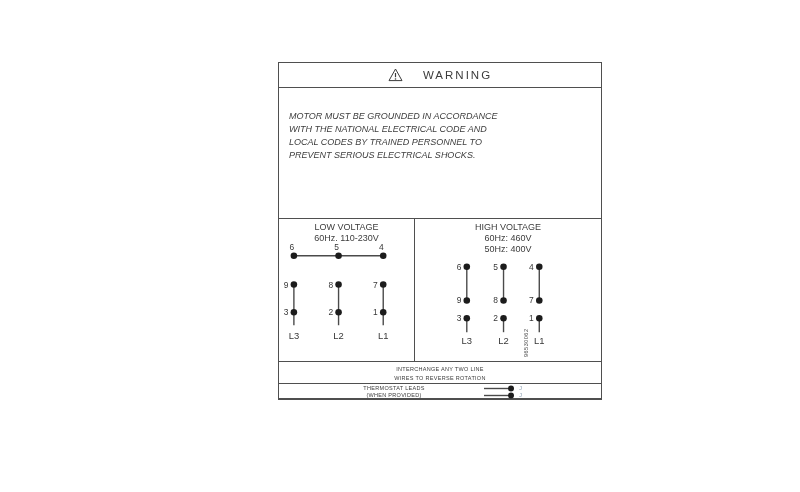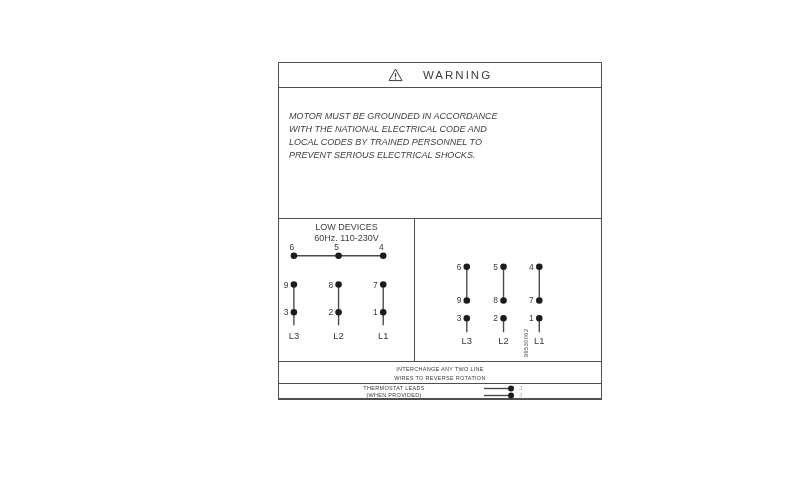--- a/index.html
+++ b/index.html
@@ -60,21 +60,21 @@
     <div class="body">
       <p>MOTOR MUST BE GROUNDED IN ACCORDANCE
 WITH THE NATIONAL ELECTRICAL CODE AND
 LOCAL CODES BY TRAINED PERSONNEL TO
 PREVENT SERIOUS ELECTRICAL SHOCKS.</p>
     </div>
 
     <div class="diagrams">
       <div class="panel low">
         <div class="dtitles">
-          <div>LOW DEVICES</div>
+          <div>LOW VOLTAGE</div>
           <div>60Hz. 110-230V</div>
         </div>
         <svg id="svg-low" class="dsvg" viewBox="0 0 136 143">
             <line x1="15" y1="37" x2="105" y2="37" stroke="#4a4a4a" stroke-width="1.4"></line>
             <line x1="15" y1="66" x2="15" y2="94" stroke="#4a4a4a" stroke-width="1.4"></line>
             <line x1="15" y1="94" x2="15" y2="107" stroke="#4a4a4a" stroke-width="1.4"></line>
             <circle cx="15" cy="37" r="3.3" fill="#1c1c1c"></circle>
             <text x="13" y="31" text-anchor="middle" class="tnum">6</text>
             <circle cx="15" cy="66" r="3.3" fill="#1c1c1c"></circle>
             <text x="9.5" y="69" text-anchor="end" class="tnum">9</text>
@@ -95,20 +95,25 @@
             <circle cx="105" cy="37" r="3.3" fill="#1c1c1c"></circle>
             <text x="103" y="31" text-anchor="middle" class="tnum">4</text>
             <circle cx="105" cy="66" r="3.3" fill="#1c1c1c"></circle>
             <text x="99.5" y="69" text-anchor="end" class="tnum">7</text>
             <circle cx="105" cy="94" r="3.3" fill="#1c1c1c"></circle>
             <text x="99.5" y="97" text-anchor="end" class="tnum">1</text>
             <text x="105" y="121" text-anchor="middle" class="tline">L1</text>
           </svg>
       </div>
       <div class="panel high">
+        <div class="dtitles">
+          <div>HIGH VOLTAGE</div>
+          <div>60Hz: 460V</div>
+          <div>50Hz: 400V</div>
+        </div>
         <svg id="svg-high" class="dsvg" viewBox="0 0 133 143">
             <line x1="25" y1="48" x2="25" y2="82" stroke="#4a4a4a" stroke-width="1.4"></line>
             <line x1="25" y1="100" x2="25" y2="114" stroke="#4a4a4a" stroke-width="1.4"></line>
             <circle cx="25" cy="48" r="3.3" fill="#1c1c1c"></circle>
             <text x="19.5" y="51" text-anchor="end" class="tnum">6</text>
             <circle cx="25" cy="82" r="3.3" fill="#1c1c1c"></circle>
             <text x="19.5" y="85" text-anchor="end" class="tnum">9</text>
             <circle cx="25" cy="100" r="3.3" fill="#1c1c1c"></circle>
             <text x="19.5" y="103" text-anchor="end" class="tnum">3</text>
             <text x="25" y="126" text-anchor="middle" class="tline">L3</text>

